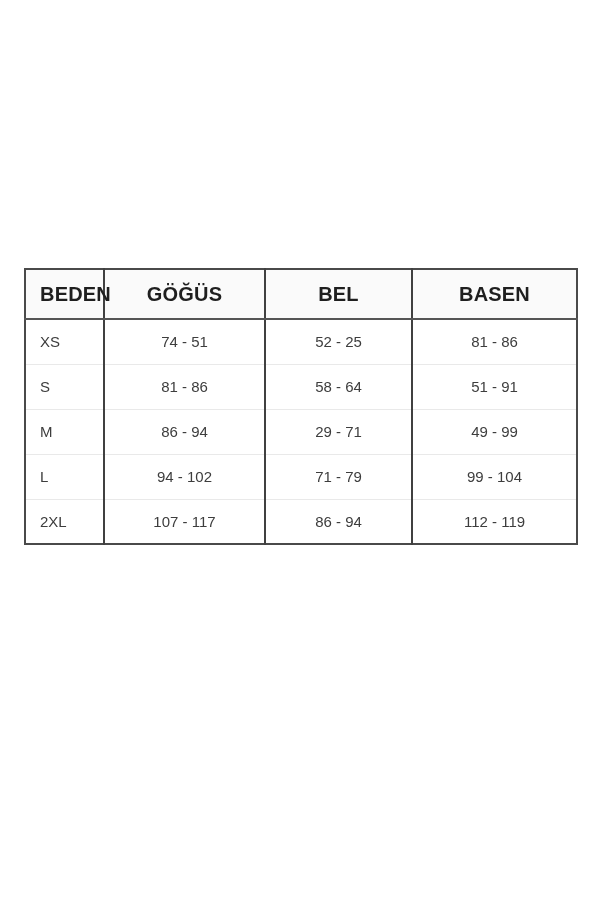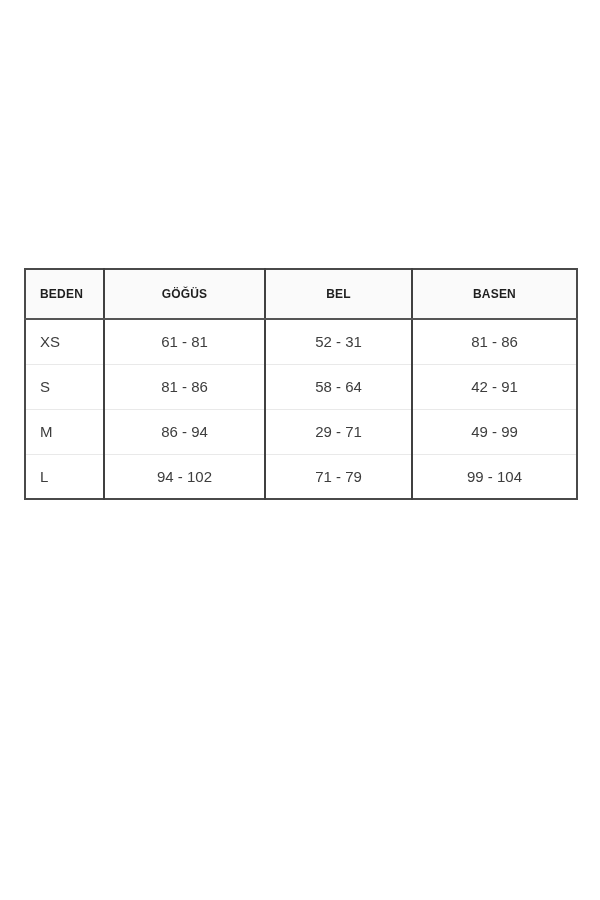--- a/index.html
+++ b/index.html
@@ -23,21 +23,21 @@
     width: 552px;
     border-collapse: collapse;
     table-layout: fixed;
     border: 2px solid #4a4a4a;
     background: #ffffff;
   }
   table.size-chart th {
     height: 50px;
     background: #fafafa;
     color: #1f1f1f;
-    font-size: 12px;
+    font-size: 20px;
     font-weight: bold;
     letter-spacing: 0.2px;
     border-bottom: 2px solid #555555;
     vertical-align: middle;
   }
   table.size-chart td {
     height: 45px;
     color: #3d3d3d;
     font-size: 15px;
     font-weight: normal;
@@ -80,37 +80,43 @@
       <tr>
         <th>BEDEN</th>
         <th>GÖĞÜS</th>
         <th>BEL</th>
         <th>BASEN</th>
       </tr>
     </thead>
     <tbody>
         <tr>
           <td>XS</td>
-          <td>61 - 81</td>
-          <td>52 - 31</td>
+          <td>74 - 51</td>
+          <td>52 - 25</td>
           <td>81 - 86</td>
         </tr>
         <tr>
           <td>S</td>
           <td>81 - 86</td>
           <td>58 - 64</td>
-          <td>42 - 91</td>
+          <td>51 - 91</td>
         </tr>
         <tr>
           <td>M</td>
           <td>86 - 94</td>
           <td>29 - 71</td>
           <td>49 - 99</td>
         </tr>
         <tr>
           <td>L</td>
           <td>94 - 102</td>
           <td>71 - 79</td>
           <td>99 - 104</td>
         </tr>
+        <tr>
+          <td>2XL</td>
+          <td>107 - 117</td>
+          <td>86 - 94</td>
+          <td>112 - 119</td>
+        </tr>
       </tbody>
   </table>
 </div>
 
 </body></html>

